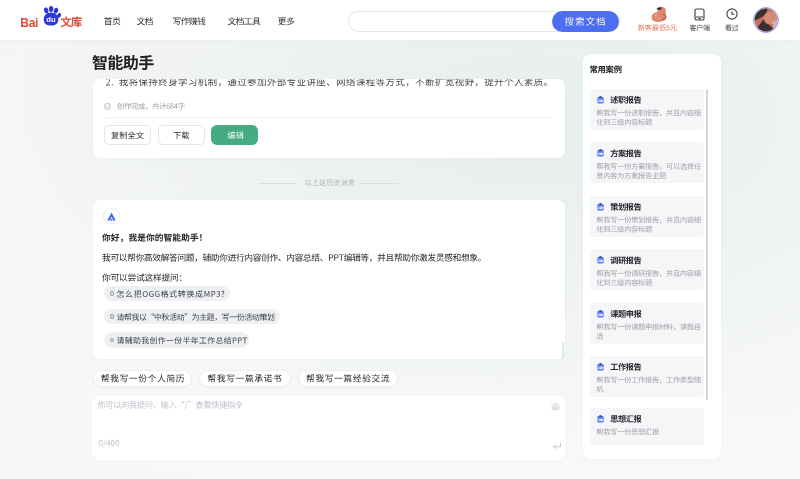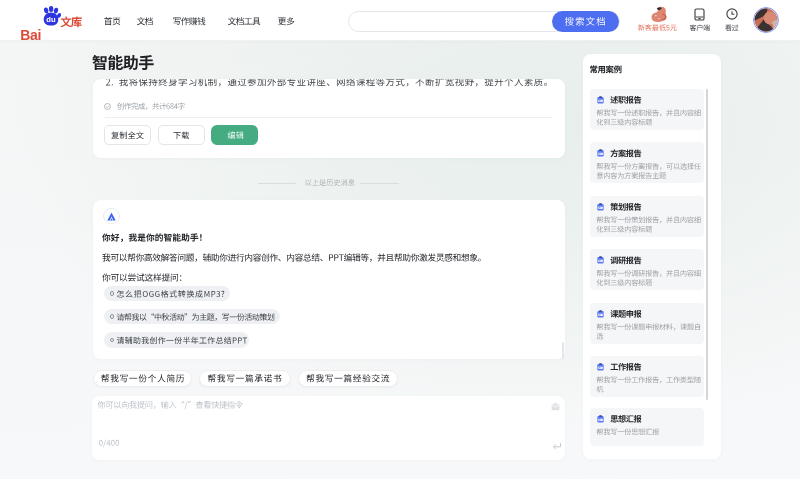--- a/index.html
+++ b/index.html
@@ -2,21 +2,21 @@
 <html><head><meta charset="utf-8">
 <style>
 *{margin:0;padding:0;box-sizing:border-box}
 html,body{width:800px;height:479px;overflow:hidden}
 body{font-family:"Liberation Sans",sans-serif;-webkit-font-smoothing:antialiased}
 .page{position:absolute;left:0;top:0;width:800px;height:479px;overflow:hidden;
 background:radial-gradient(720px 420px at 66% 26%,rgba(230,238,234,.95),rgba(230,238,234,0) 72%),linear-gradient(175deg,#f4f5f5 0%,#f6f7f8 60%,#f7f8f9 100%)}
 .abs{position:absolute}
 
 .hdr{left:0;top:0;width:800px;height:41px;background:#fff;border-bottom:1px solid #eff1f2;box-shadow:0 1px 3px rgba(150,160,158,.06)}
-.bai{left:20.3px;top:27px;font-size:14px;font-weight:700;color:#dd4a38;letter-spacing:-.3px}
+.bai{left:20.3px;top:16px;font-size:12px;font-weight:700;color:#dd4a38;letter-spacing:-.3px}
 .wk{left:60.5px;top:16px;font-size:11px;font-weight:700;color:#dd4a38;letter-spacing:-.4px}
 .nav{top:16.3px;font-size:8.75px;color:#2a2d33;font-weight:500}
 .sin{left:347.5px;top:10.5px;width:272px;height:21.5px;background:#fff;border:1px solid #e4e6e9;border-radius:11px}
 .sbtn{left:551.9px;top:10.5px;width:67.5px;height:21.5px;background:#4e6ef2;border-radius:11px;color:#fff;font-size:9.5px;text-align:center;line-height:21.5px;letter-spacing:1.2px}
 .htxt{font-size:7.2px;color:#43474d;text-align:center}
 .promo{color:#e26a50}
 
 .title{left:91.5px;top:54.2px;font-size:16px;font-weight:700;color:#202124;letter-spacing:0}
 .card1{left:93px;top:79.3px;width:471.5px;height:78.7px;background:#fff;border-radius:8px;overflow:hidden;box-shadow:0 1px 4px rgba(140,150,148,.05)}
 .clip1{position:absolute;left:12.5px;top:-3px;width:455px;height:11px;font-size:9.5px;color:#3f4348;white-space:nowrap;letter-spacing:.1px}

